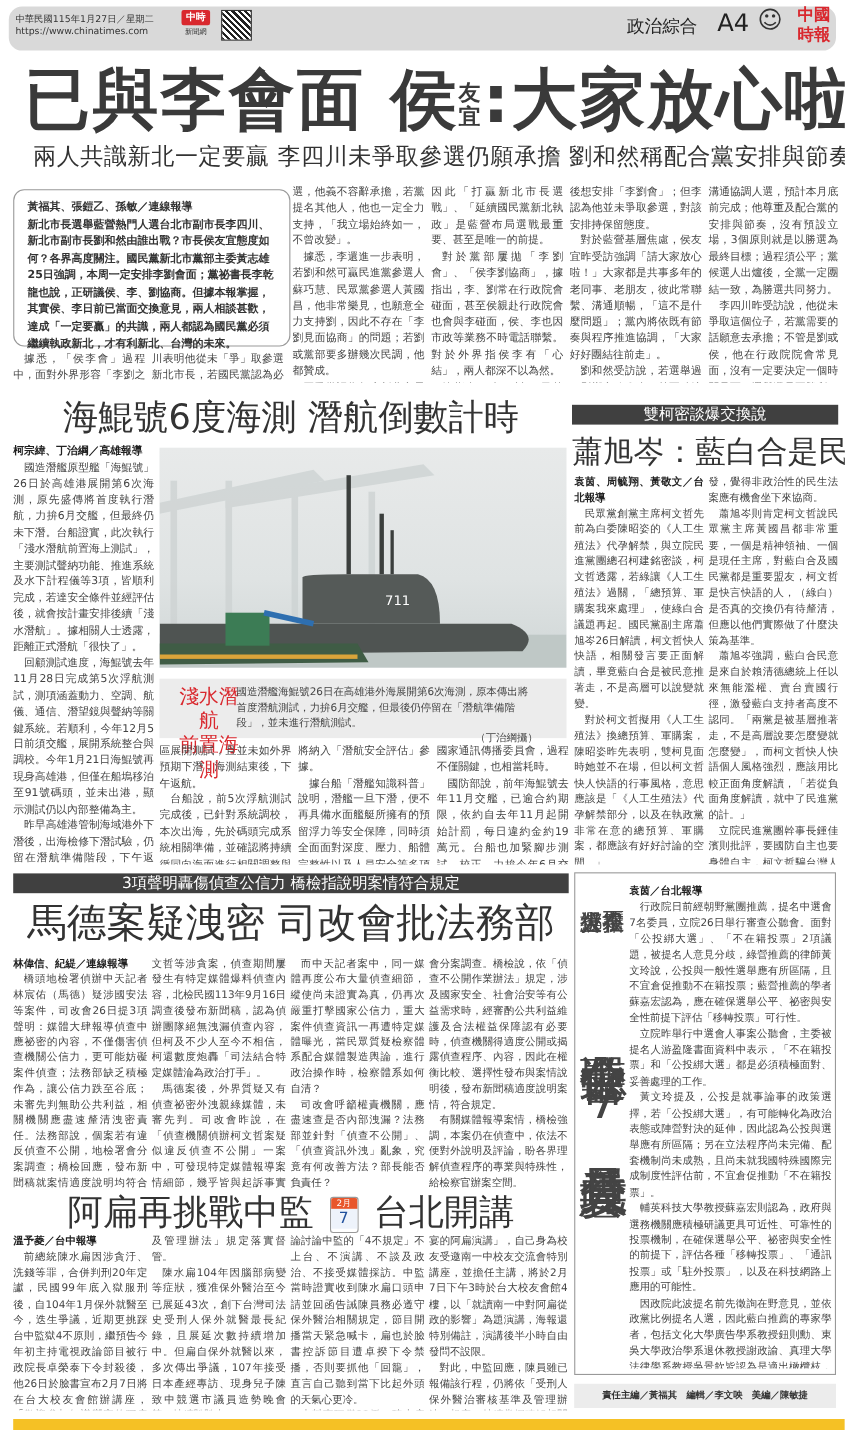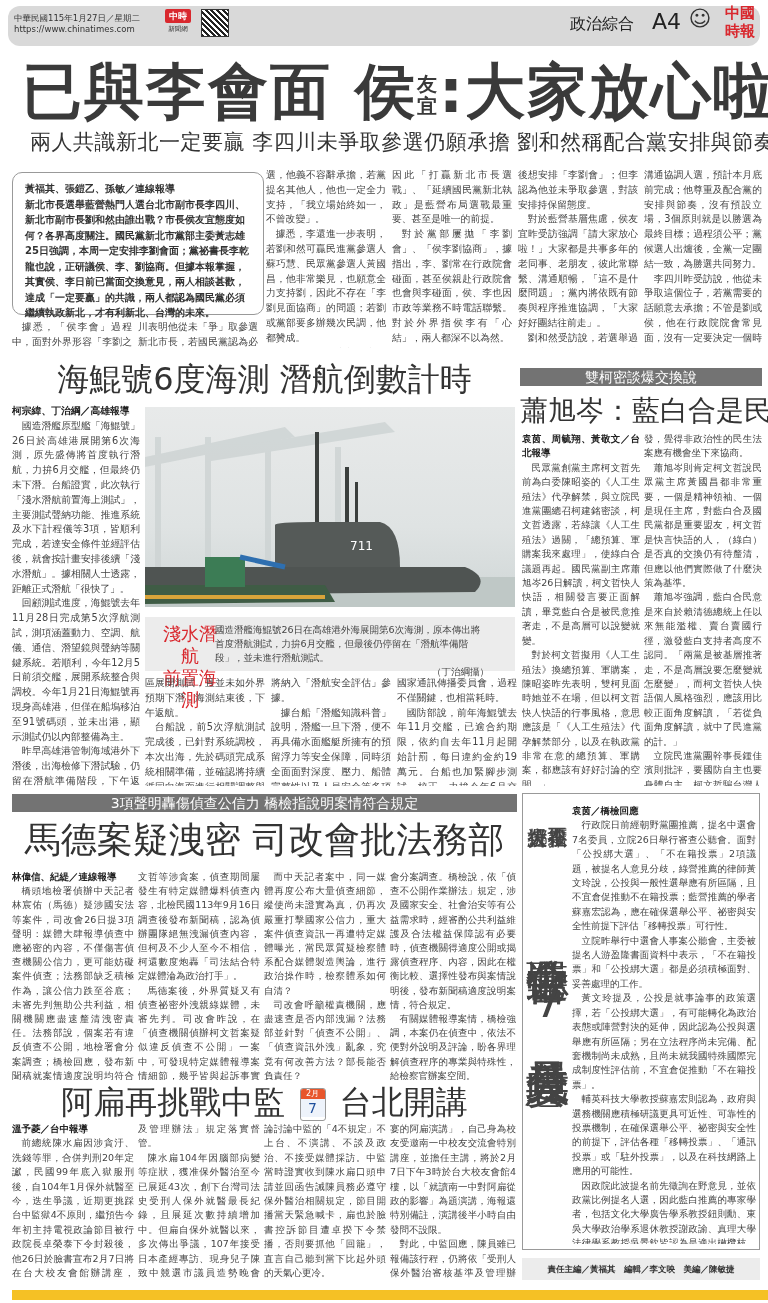--- a/index.html
+++ b/index.html
@@ -16,21 +16,21 @@
 .mh-mascot{left:686px;top:6px;width:28px;height:34px;font-size:22px;text-align:center;color:#333}
 .mh-brand{left:722px;top:4px;width:36px;height:38px;color:#d9282e;font-weight:bold;font-size:15px;line-height:18px;text-align:center;font-family:"DejaVu Serif",serif}
 .h1{left:22px;top:58px;width:730px;font-size:60px;font-weight:bold;color:#3a3a3a;letter-spacing:2px;white-space:nowrap;line-height:66px;font-family:"DejaVu Sans",sans-serif}
 .h1 .stack{display:inline-block;font-size:20px;line-height:22px;vertical-align:middle;width:22px;text-align:center}
 .sub1{left:30px;top:128px;width:720px;font-size:21px;color:#333;white-space:nowrap;letter-spacing:0.5px}
 .col{font-size:9.8px;line-height:14.8px;color:#444;text-align:justify;overflow:hidden}
 .col p{text-indent:1em}
 .byline{font-weight:bold;color:#222}
 .lead-box{left:12px;top:172px;width:252px;height:143px;border:1px solid #999;border-radius:10px;padding:8px 12px;font-size:10px;line-height:15.5px;font-weight:bold;color:#333}
 .h2{font-size:32px;color:#333;white-space:nowrap;text-align:center}
-.grayband{background:#737373;color:#fff;text-align:center;white-space:nowrap}
+.grayband{background:#404040;color:#fff;text-align:center;white-space:nowrap}
 .photo{left:145px;top:407px;width:370px;height:200px;overflow:hidden;background:linear-gradient(#e8eaea,#dfe3e3 60%,#cfd6d6)}
 .caption-box{left:145px;top:617px;width:370px;height:54px;background:#ececec}
 .cap-red{left:10px;top:6px;font-size:18px;line-height:22px;color:#d9282e;width:70px;text-align:center}
 .cap-text{left:70px;top:6px;width:274px;font-size:9.5px;line-height:14px;color:#444}
 .vert-box{left:522px;top:793px;width:238px;height:457px;border:1px solid #999}
 .vert-small{font-size:20px;line-height:20px;color:#444;writing-mode:vertical-rl;text-orientation:upright}
 .vert-big{font-size:44px;line-height:48px;color:#444;writing-mode:vertical-rl;text-orientation:upright;white-space:nowrap}
 .footer-credit{left:522px;top:1258px;width:238px;height:22px;background:#ececec;font-size:8.5px;text-align:center;line-height:22px;font-weight:bold;color:#333}
 .yellow{left:12px;top:1290px;width:756px;height:10px;background:#f5c125}
 </style>
@@ -177,21 +177,21 @@
 <div class="abs col" style="left:390px;top:870px;width:126px;height:210px;font-size:9.5px;line-height:14.2px">
   <p style="text-indent:0">會分案調查。橋檢說，依「偵查不公開作業辦法」規定，涉及國家安全、社會治安等有公益需求時，經審酌公共利益維護及合法權益保障認有必要時，偵查機關得適度公開或揭露偵查程序、內容，因此在權衡比較、選擇性發布與案情說明後，發布新聞稿適度說明案情，符合規定。</p>
   <p>有關媒體報導案情，橋檢強調，本案仍在偵查中，依法不便對外說明及評論，盼各界理解偵查程序的專業與特殊性，給檢察官辦案空間。</p>
 </div>
 
 <div class="abs vert-box"></div>
 <div class="abs vert-small" style="left:548px;top:812px;height:110px">不在籍投票</div>
 <div class="abs vert-small" style="left:528px;top:812px;height:110px">公投綁大選</div>
 <div class="abs vert-big" style="left:524px;top:925px;height:320px">中選會公聽會 7委員意見分歧</div>
 <div class="abs col" style="left:572px;top:804px;width:184px;height:440px;font-size:9.5px;line-height:14.4px">
-  <div class="byline">袁茵／橋檢回應</div>
+  <div class="byline">袁茵／台北報導</div>
   <p>行政院日前經朝野黨團推薦，提名中選會7名委員，立院26日舉行審查公聽會。面對「公投綁大選」、「不在籍投票」2項議題，被提名人意見分歧，綠營推薦的律師黃文玲說，公投與一般性選舉應有所區隔，且不宜倉促推動不在籍投票；藍營推薦的學者蘇嘉宏認為，應在確保選舉公平、祕密與安全性前提下評估「移轉投票」可行性。</p>
   <p>立院昨舉行中選會人事案公聽會，主委被提名人游盈隆書面資料中表示，「不在籍投票」和「公投綁大選」都是必須積極面對、妥善處理的工作。</p>
   <p>黃文玲提及，公投是就事論事的政策選擇，若「公投綁大選」，有可能轉化為政治表態或陣營對決的延伸，因此認為公投與選舉應有所區隔；另在立法程序尚未完備、配套機制尚未成熟，且尚未就我國特殊國際完成制度性評估前，不宜倉促推動「不在籍投票」。</p>
   <p>輔英科技大學教授蘇嘉宏則認為，政府與選務機關應積極研議更具可近性、可靠性的投票機制，在確保選舉公平、祕密與安全性的前提下，評估各種「移轉投票」、「通訊投票」或「駐外投票」，以及在科技網路上應用的可能性。</p>
   <p>因政院此波提名前先徵詢在野意見，並依政黨比例提名人選，因此藍白推薦的專家學者，包括文化大學廣告學系教授鈕則勳、東吳大學政治學系退休教授謝政諭、真理大學法律學系教授吳景欽皆認為是適出橄欖枝，未來可沿用至大法官、國家通訊傳播委員會（NCC）委員提名。</p>
 
 </div>
 
 <div class="abs h2" style="left:12px;top:1083px;width:505px;font-size:32px;line-height:38px">
   <span>阿扁再挑戰中監</span>

